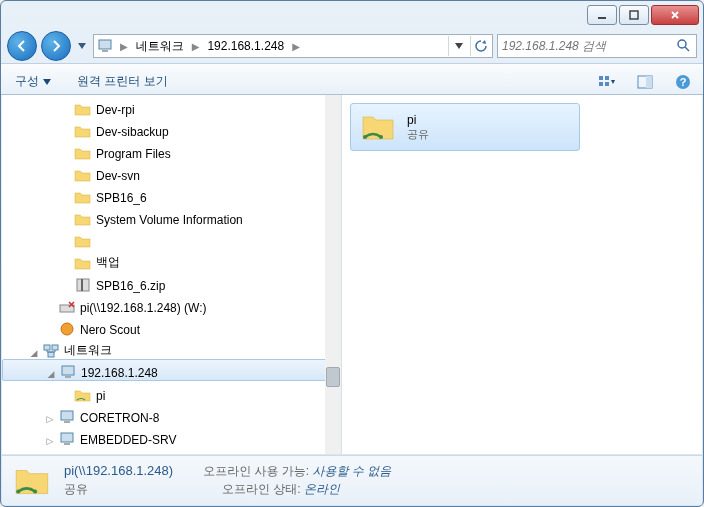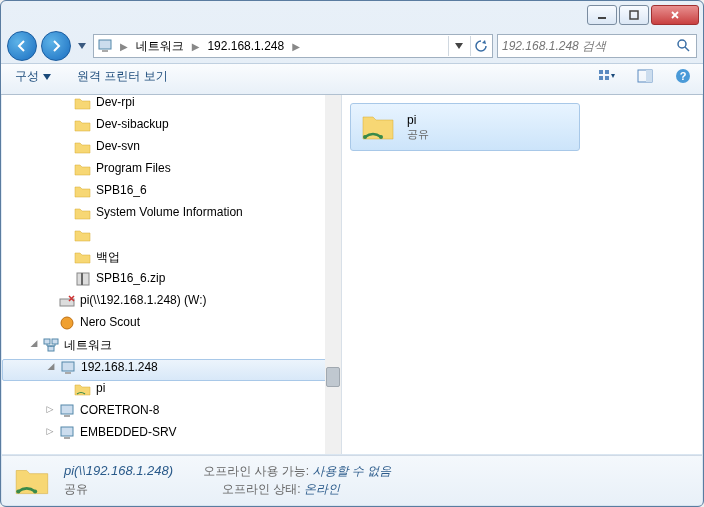--- a/index.html
+++ b/index.html
@@ -23,48 +23,48 @@
 .breadcrumb { display: flex; align-items: center; font-size: 12px; color: #000; }
 .breadcrumb-sep { color: #888; padding: 0 4px; font-size: 10px; }
 .breadcrumb-item { padding: 2px 4px; cursor: pointer; }
 .addr-end { margin-left: auto; display: flex; gap: 2px; }
 .addr-btn { width: 20px; height: 20px; display: flex; align-items: center; justify-content: center; cursor: pointer; border-left: 1px solid #d0d8e0; }
 
 .search-box { width: 200px; height: 24px; background: white; border: 1px solid #a0b0c0; display: flex; align-items: center; padding: 0 4px; }
 .search-input { flex: 1; border: none; outline: none; font-size: 12px; color: #6d28d9; font-style: italic; }
 .search-icon { width: 16px; height: 16px; color: #3a6ea5; }
 
-.toolbar { height: 32px; background: linear-gradient(to bottom, #fafcfe, #e8f0f8); border-top: 1px solid #c0d0e0; border-bottom: 1px solid #b0c0d0; display: flex; align-items: flex-start; padding: 0 8px; gap: 14px; font-size: 12px; color: #1a4a7a; }
+.toolbar { height: 32px; background: linear-gradient(to bottom, #fafcfe, #e8f0f8); border-top: 1px solid #c0d0e0; border-bottom: 1px solid #b0c0d0; display: flex; align-items: flex-end; padding: 0 8px; gap: 14px; font-size: 12px; color: #1a4a7a; }
 .toolbar-btn { cursor: pointer; padding: 4px 6px; display: flex; align-items: center; gap: 4px; }
 .toolbar-spacer { flex: 1; }
 .toolbar-icon-btn { width: 24px; height: 24px; display: flex; align-items: center; justify-content: center; cursor: pointer; }
 
 .content { position: absolute; top: 94px; left: 1px; right: 1px; bottom: 52px; display: flex; background: white; }
 .tree-panel { width: 340px; overflow-y: auto; border-right: 1px solid #d8e0e8; position: relative; }
 .tree-scroll { position: absolute; right: 0; top: 0; bottom: 0; width: 16px; background: #f0f0f0; }
 .tree-scroll-thumb { position: absolute; top: 272px; width: 14px; left: 1px; height: 20px; background: #c0c8d0; border: 1px solid #a0a8b0; border-radius: 2px; }
 
-.tree-item { display: flex; align-items: flex-start; height: 22px; font-size: 12px; color: #000; cursor: pointer; padding-right: 8px; white-space: nowrap; }
+.tree-item { display: flex; align-items: flex-end; height: 22px; font-size: 12px; color: #000; cursor: pointer; padding-right: 8px; white-space: nowrap; }
 .tree-item.selected { background: linear-gradient(to bottom, #ecf4fc, #d8e8f8); border: 1px solid #a8c8e8; border-radius: 2px; }
 .tree-indent { display: inline-block; }
 .tree-expand { width: 12px; height: 12px; display: inline-flex; align-items: center; justify-content: center; color: #888; font-size: 9px; margin-right: 2px; }
 .tree-icon { width: 18px; height: 16px; margin-right: 4px; display: inline-flex; align-items: center; justify-content: center; }
 
 .main-panel { flex: 1; padding: 8px; }
 .share-item { width: 230px; height: 48px; border: 1px solid #a8c8e8; border-radius: 3px; background: linear-gradient(to bottom, #f4faff, #e4f0fc); display: flex; align-items: center; padding: 4px 8px; gap: 8px; cursor: pointer; }
 .share-item.selected { background: linear-gradient(to bottom, #e8f4ff, #cce4fa); }
 .share-icon { width: 40px; height: 40px; position: relative; }
 .share-text { font-size: 12px; }
 .share-name { color: #000; }
 .share-sub { color: #666; font-size: 11px; }
 
 .details-pane { position: absolute; bottom: 1px; left: 1px; right: 1px; height: 50px; background: linear-gradient(to bottom, #f4f8fc, #e8f0f8); border-top: 1px solid #d0dae6; display: flex; align-items: center; padding: 4px 10px; gap: 10px; font-size: 12px; }
 .details-icon { width: 42px; height: 42px; position: relative; }
 .details-text { display: flex; flex-direction: column; gap: 1px; }
-.details-title { color: #2a5a8a; font-size: 13px; font-style: italic; }
+.details-title { color: #2a5a8a; font-size: 13px; }
 .details-row { display: flex; gap: 30px; }
 .details-label { color: #666; }
 .details-value { color: #2a5a8a; font-style: italic; }
 
 .folder-svg { fill: #f7d774; stroke: #d4a830; stroke-width: 0.5; }
 </style>
 </head>
 <body>
 
 <div class="window">
@@ -198,31 +198,31 @@
           <span>Dev-sibackup</span>
         </div>
         <div class="tree-item">
           <span class="tree-indent" style="width:58px"></span>
           <span class="tree-expand"></span>
           <span class="tree-icon">
             <svg width="18" height="16" viewBox="0 0 18 16">
               <path class="folder-svg" d="M1 4 L6 4 L8 6 L16 6 L16 14 L1 14 Z"></path>
             </svg>
           </span>
+          <span>Program Files</span>
+        </div>
+        <div class="tree-item">
+          <span class="tree-indent" style="width:58px"></span>
+          <span class="tree-expand"></span>
+          <span class="tree-icon">
+            <svg width="18" height="16" viewBox="0 0 18 16">
+              <path class="folder-svg" d="M1 4 L6 4 L8 6 L16 6 L16 14 L1 14 Z"></path>
+            </svg>
+          </span>
           <span>Dev-svn</span>
-        </div>
-        <div class="tree-item">
-          <span class="tree-indent" style="width:58px"></span>
-          <span class="tree-expand"></span>
-          <span class="tree-icon">
-            <svg width="18" height="16" viewBox="0 0 18 16">
-              <path class="folder-svg" d="M1 4 L6 4 L8 6 L16 6 L16 14 L1 14 Z"></path>
-            </svg>
-          </span>
-          <span>Program Files</span>
         </div>
         <div class="tree-item">
           <span class="tree-indent" style="width:58px"></span>
           <span class="tree-expand"></span>
           <span class="tree-icon">
             <svg width="18" height="16" viewBox="0 0 18 16">
               <path class="folder-svg" d="M1 4 L6 4 L8 6 L16 6 L16 14 L1 14 Z"></path>
             </svg>
           </span>
           <span>SPB16_6</span>

